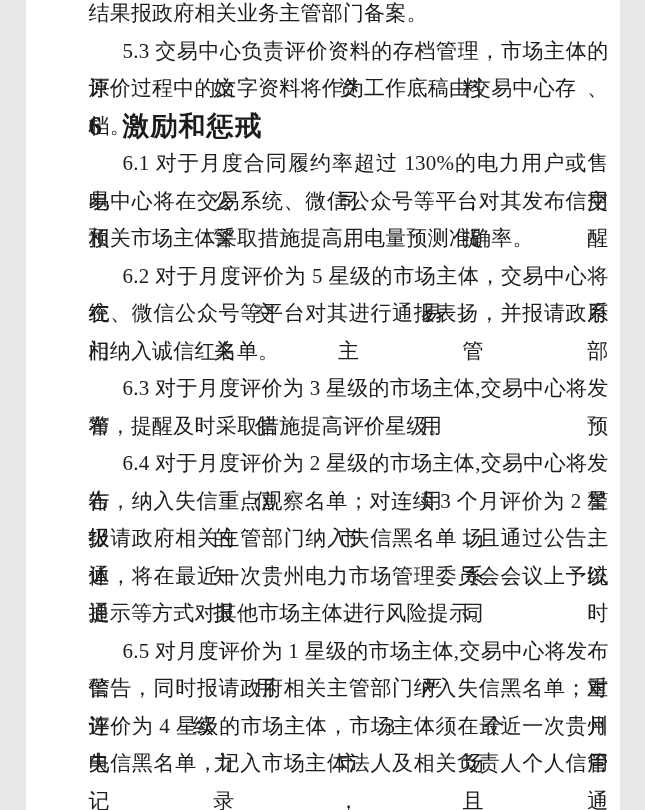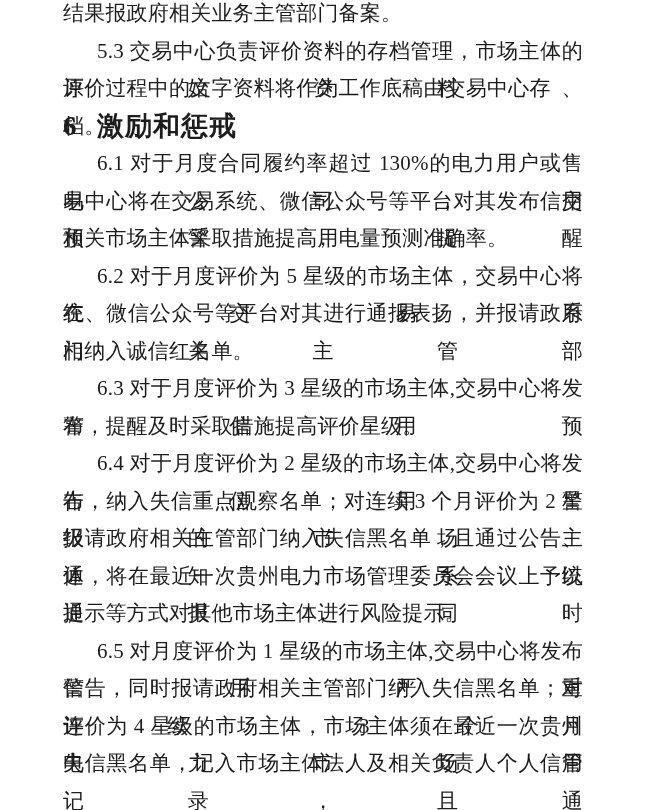--- a/index.html
+++ b/index.html
@@ -1,18 +1,18 @@
 <!DOCTYPE html>
 <html lang="zh"><head>
 <meta charset="utf-8">
 <style>
   html,body{margin:0;padding:0;background:#e8e8e8;}
   .page{
     position:relative;
-    width:645px;height:810px;
+    width:594px;height:810px;
     background:#ffffff;
     overflow:hidden;
     font-family:"Liberation Serif","DejaVu Serif",serif;
     color:#1c1c1c;
     margin:0 auto;
   }
   .column{
     position:absolute;
     left:63px;top:-5px;
     width:520px;

